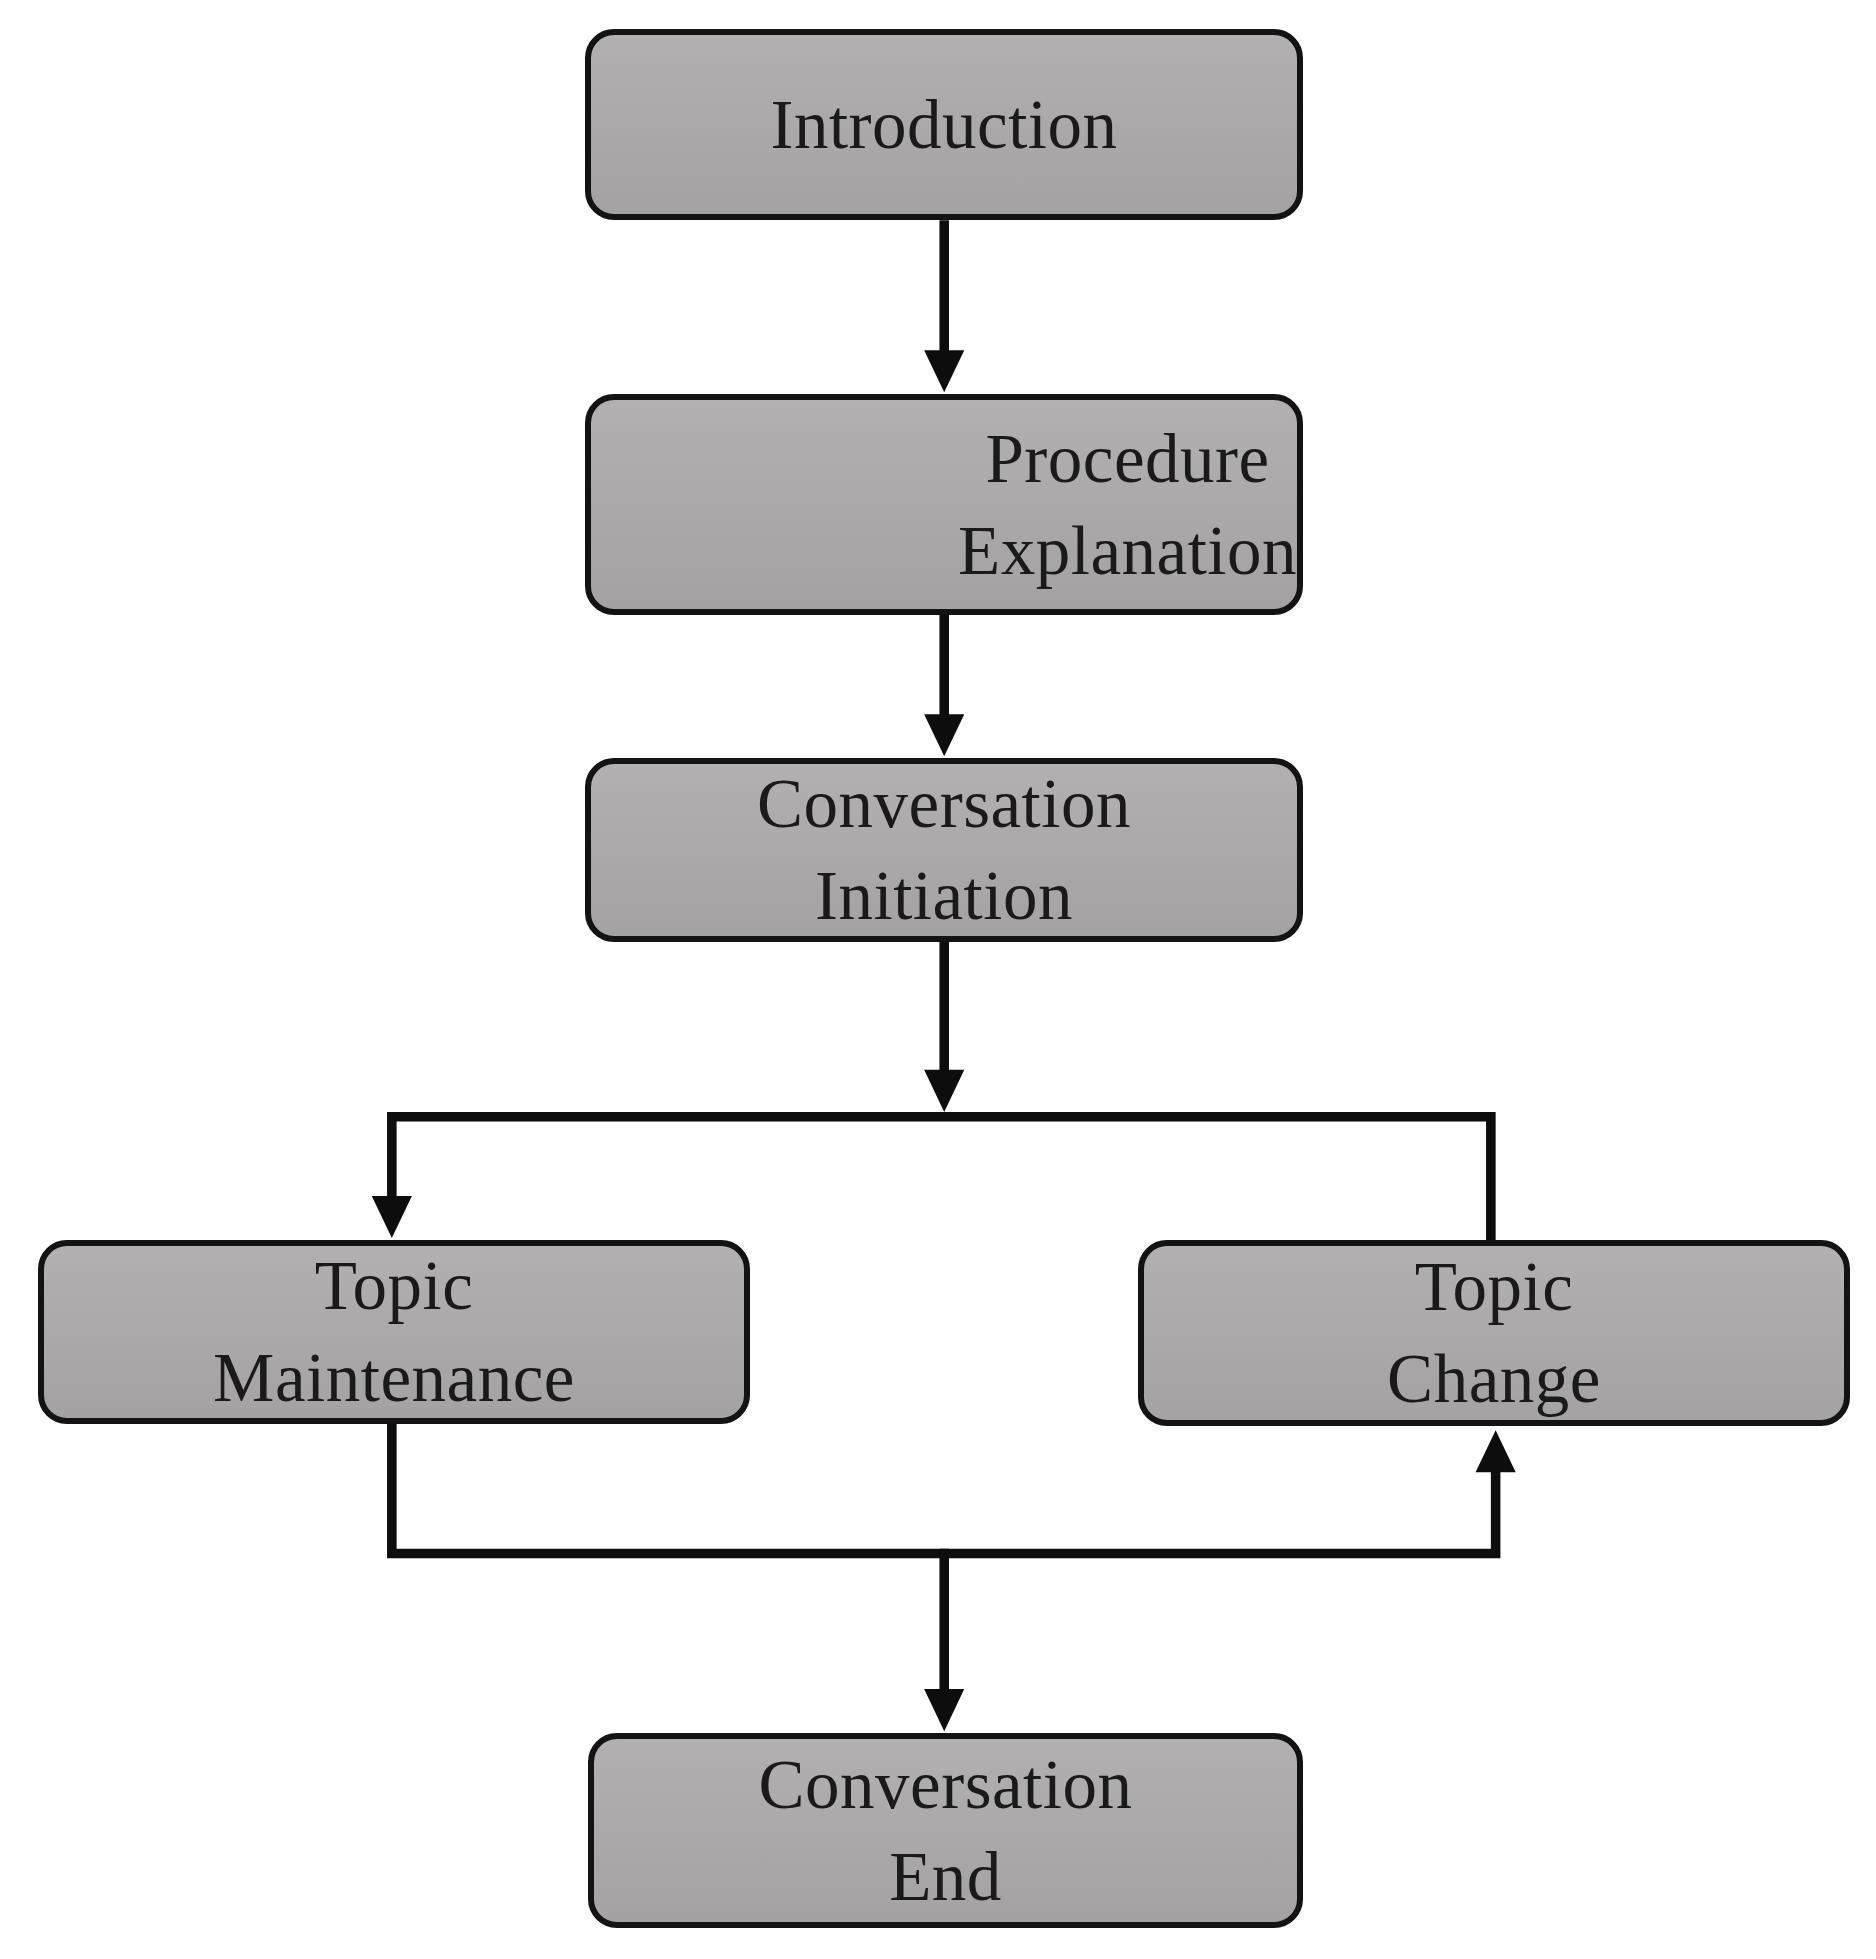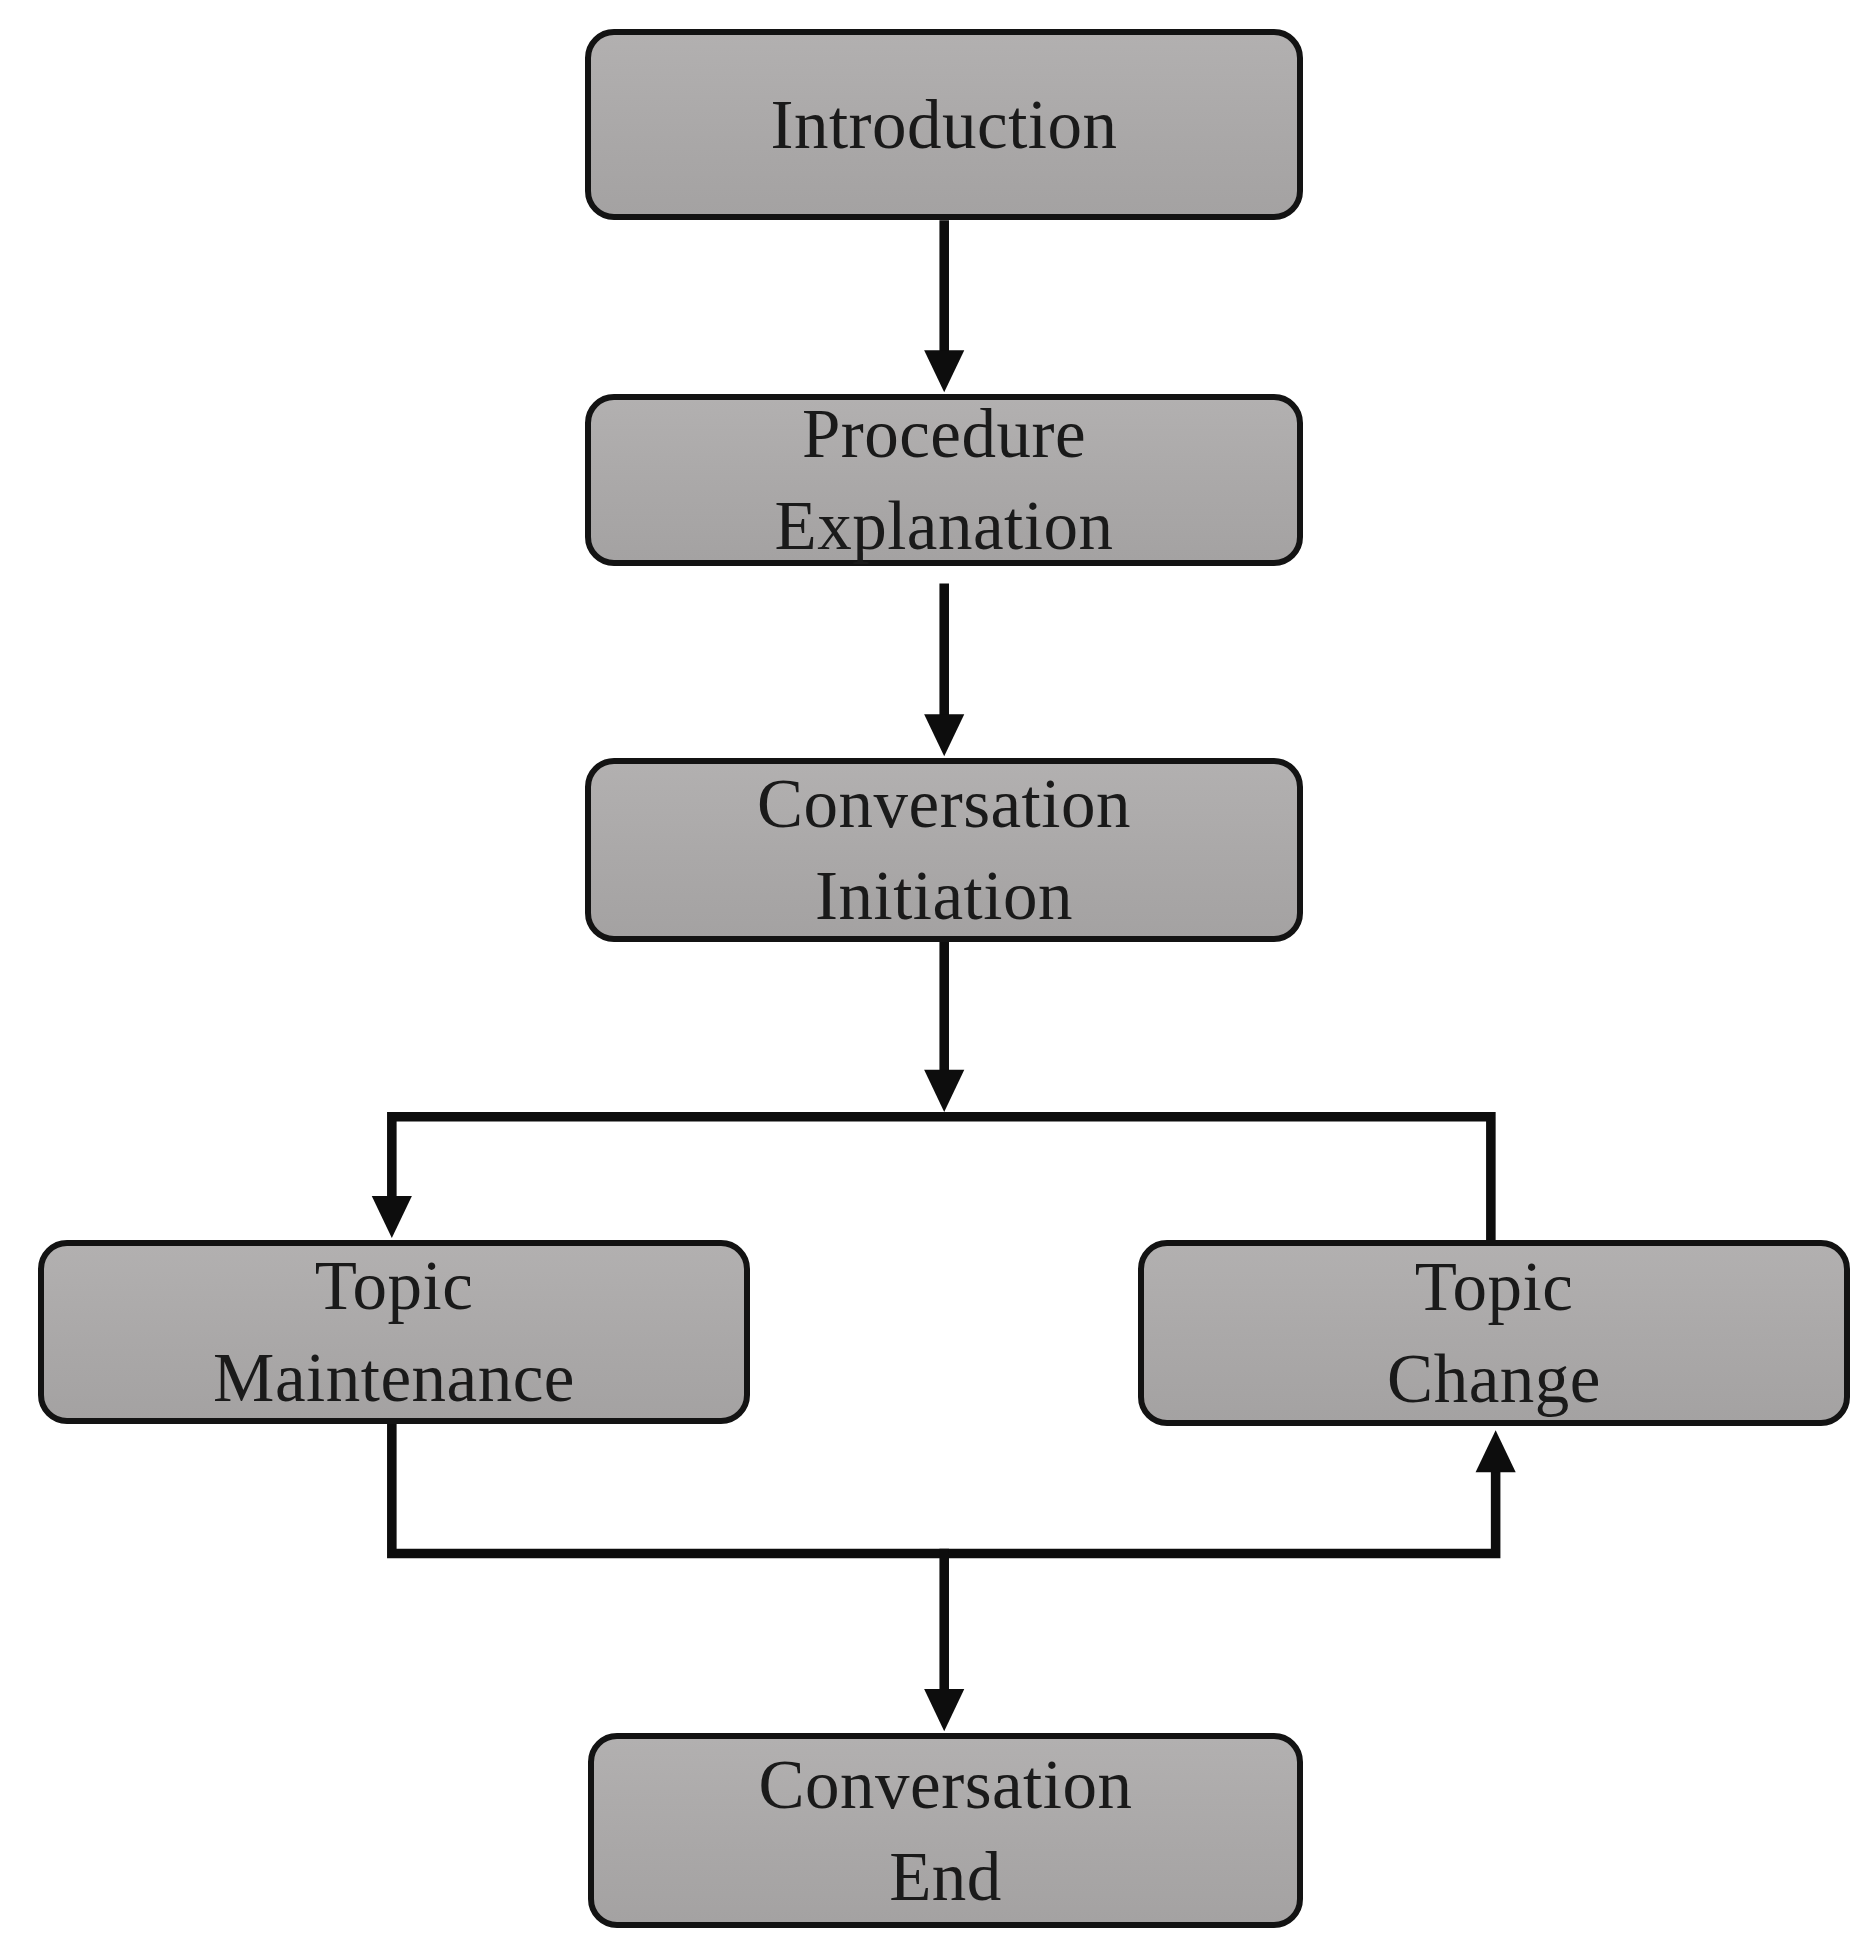--- a/index.html
+++ b/index.html
@@ -35,21 +35,21 @@
   }
   .node-label {
     color: #1a1a1a;
     font-size: 69px;
     line-height: 92px;
     white-space: pre-line;
     letter-spacing: 0.5px;
   }
   
   #n-introduction        { left: 585px;  top: 29px;   width: 718px; height: 191px; }
-  #n-procedure           { left: 585px;  top: 394px;  width: 718px; height: 172px; }
+  #n-procedure           { left: 585px;  top: 394px;  width: 718px; height: 221px; justify-content: flex-end; }
   #n-conversation-init   { left: 585px;  top: 758px;  width: 718px; height: 184px; }
   #n-topic-maintenance   { left: 38px;   top: 1240px; width: 712px; height: 184px; }
   #n-topic-change        { left: 1138px; top: 1240px; width: 712px; height: 186px; }
   #n-conversation-end    { left: 588px;  top: 1733px; width: 715px; height: 195px; }
 </style>
 </head>
 <body>
 
 <div class="stage">
 

